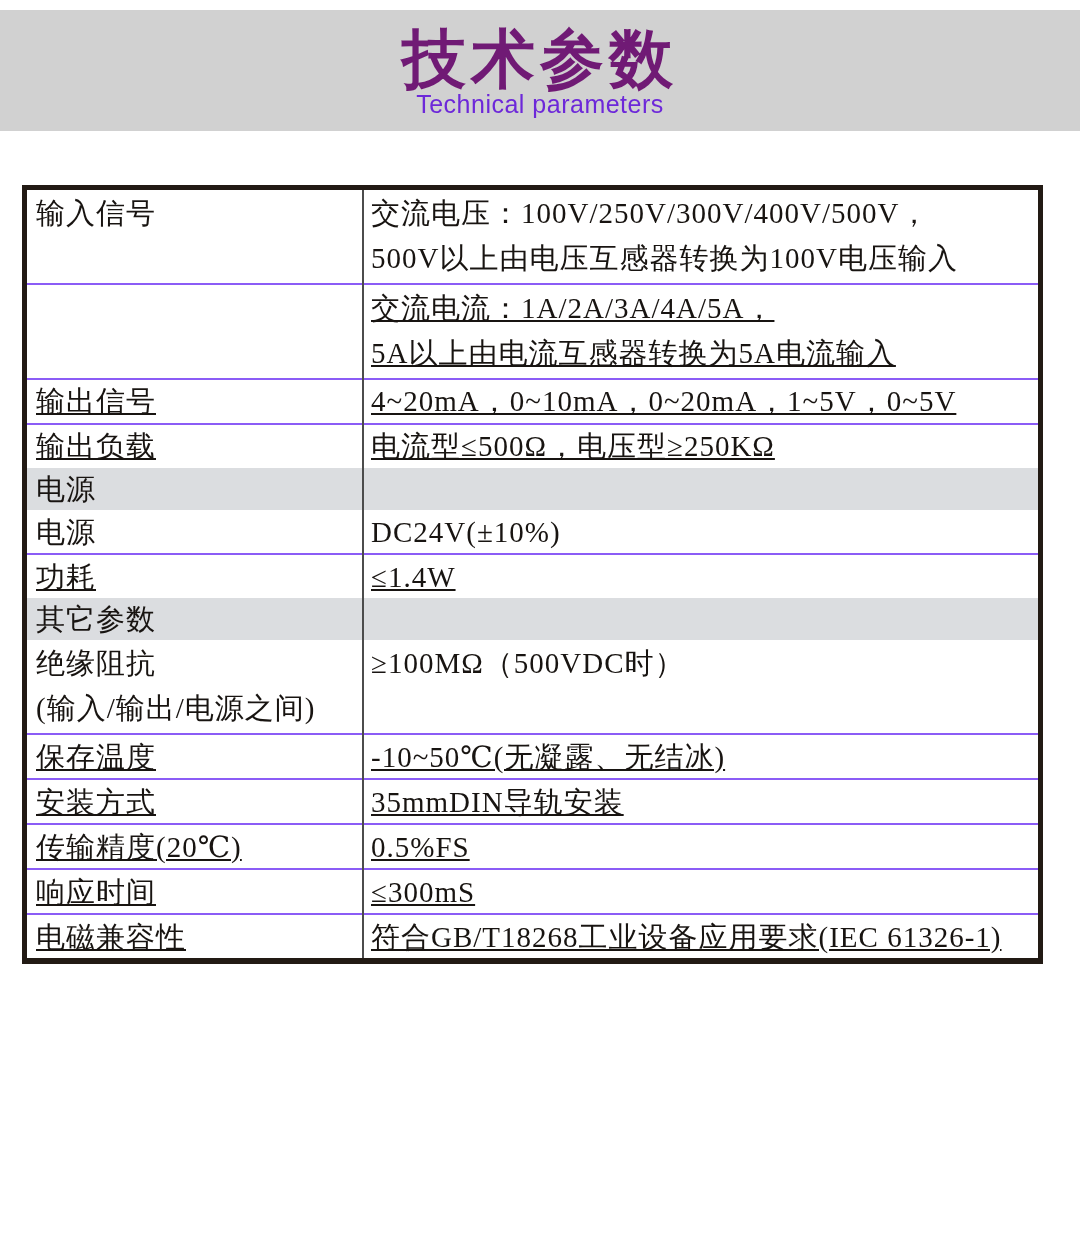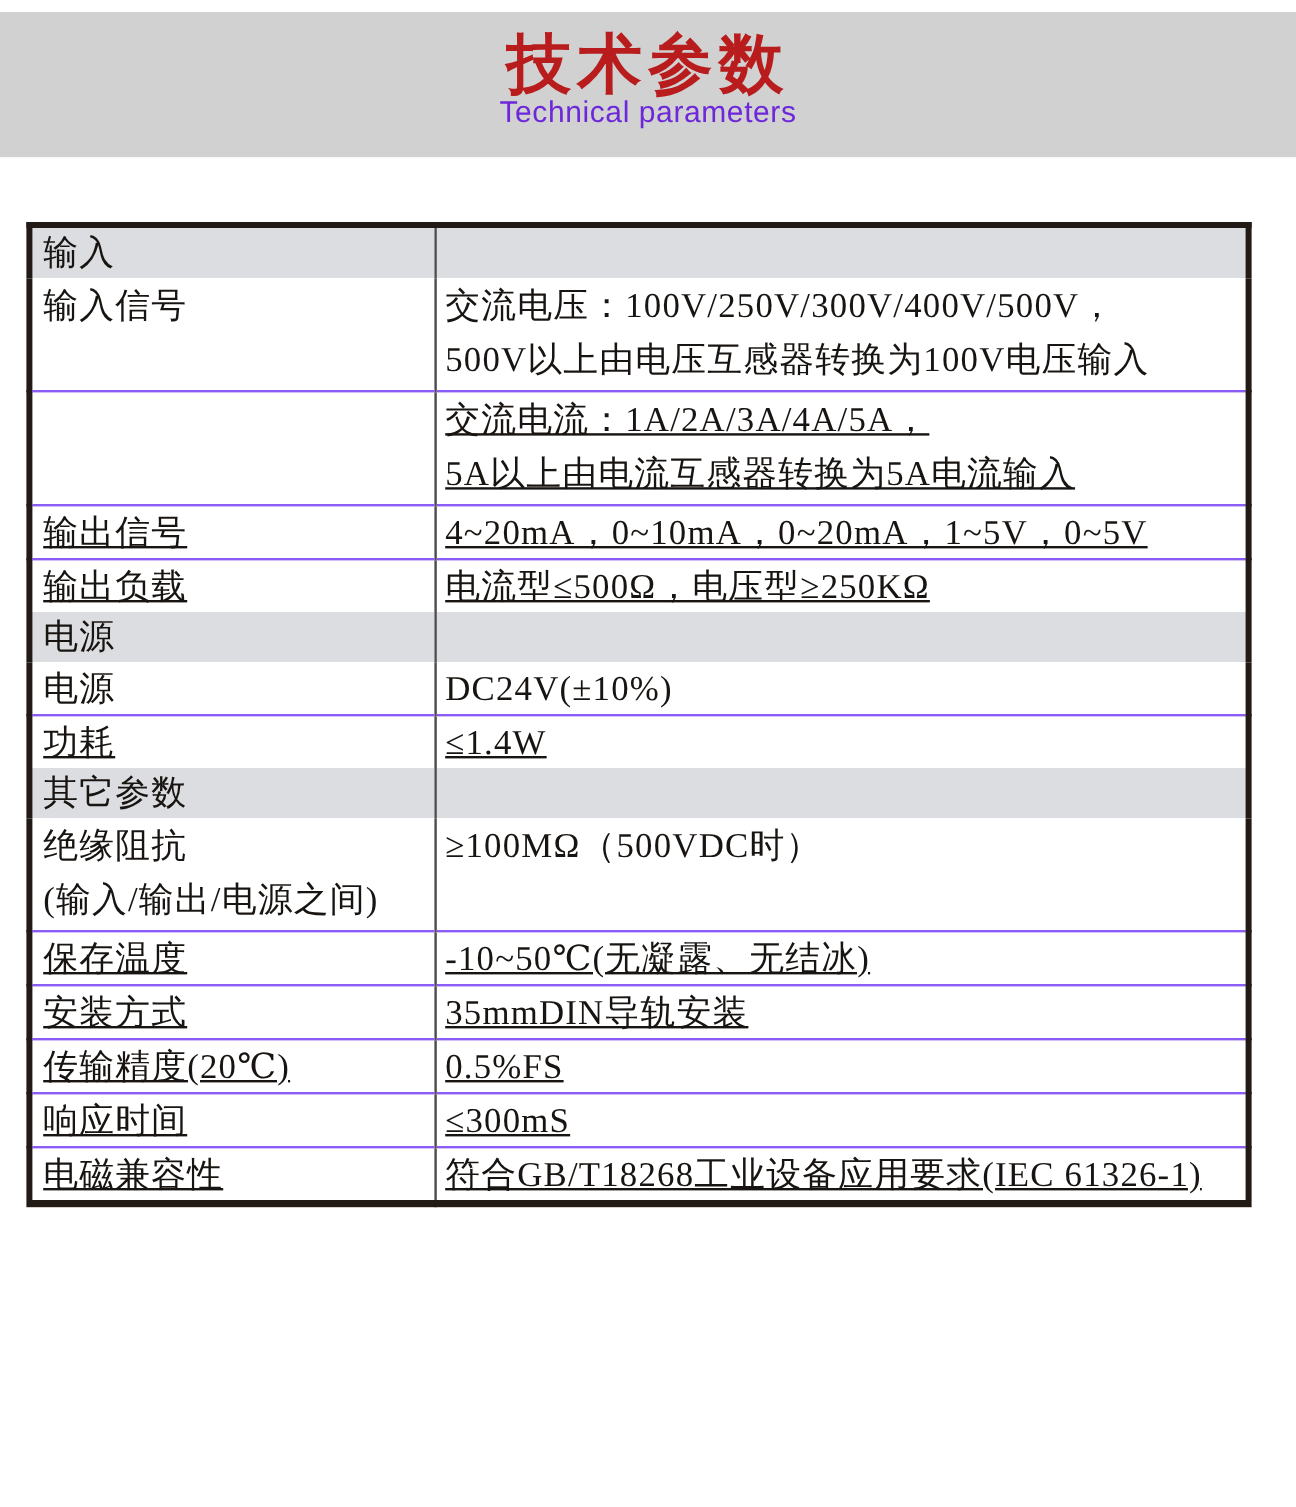--- a/index.html
+++ b/index.html
@@ -9,22 +9,22 @@
     overflow:hidden;
   }
   
   .banner{
     position:absolute;top:10px;left:0;width:1080px;height:121px;
     background:#d1d1d1;text-align:center;
   }
   .banner h1{
     margin:16px 0 0 0;
     font-family:"DejaVu Sans","Liberation Sans",sans-serif;
-    font-weight:bold;font-size:54px;line-height:1.05;
-    letter-spacing:5px;color:#b91c1c;
+    font-weight:bold;font-size:64px;line-height:1.05;
+    letter-spacing:5px;color:#701a75;
   }
   .banner .subtitle{
     font-family:Liberation Sans, sans-serif;
     font-size:25px;color:#6d28d9;letter-spacing:0.5px;margin-top:-3px;
   }
   
   table.spec{
     position:absolute;top:185px;left:22px;width:1021px;
     border-collapse:collapse;table-layout:fixed;
     border:5px solid #221a14;border-bottom-width:6px;
@@ -54,24 +54,20 @@
 </head>
 <body>
 
 <div class="banner">
   <h1>技术参数</h1>
   <div class="subtitle">Technical parameters</div>
 </div>
 
 <table class="spec">
   <tbody id="spec-body">
-      <tr class="row-section">
-        <td class="label">输入</td>
-        <td class="value"></td>
-      </tr>
       <tr class="row-data row-double">
         <td class="label">输入信号</td>
         <td class="value">交流电压：100V/250V/300V/400V/500V，
 500V以上由电压互感器转换为100V电压输入</td>
       </tr>
       <tr class="row-data row-double">
         <td class="label"></td>
         <td class="value">交流电流：1A/2A/3A/4A/5A，
 5A以上由电流互感器转换为5A电流输入</td>
       </tr>

